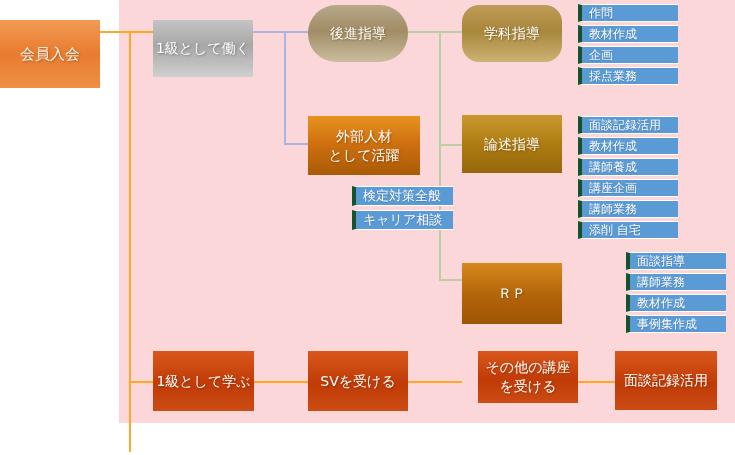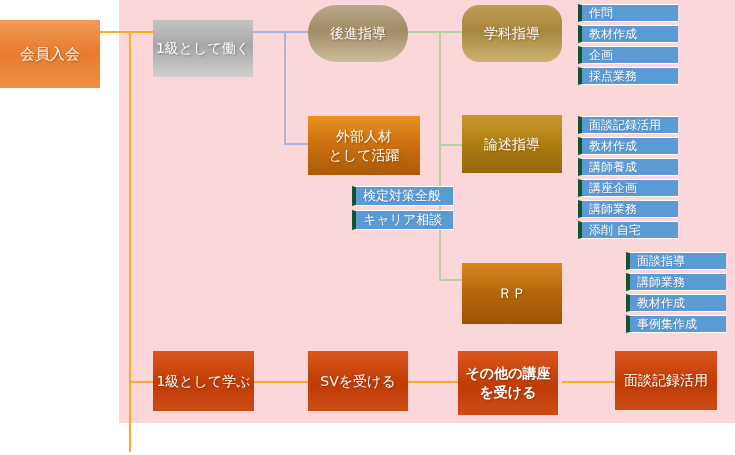--- a/index.html
+++ b/index.html
@@ -121,21 +121,21 @@
   </div>
 
   <div class="node node-bottom" style="left:153px; top:351px; width:101px; height:60px;">
     <span>1級として学ぶ</span>
   </div>
 
   <div class="node node-bottom" style="left:308px; top:351px; width:100px; height:60px;">
     <span>SVを受ける</span>
   </div>
 
-  <div class="node node-bottom" style="left:458px; top:351px; width:100px; height:64px;font-weight:bold;">
+  <div class="node node-bottom" style="left:478px; top:351px; width:100px; height:52px;">
     <span>その他の講座</span>
     <span>を受ける</span>
   </div>
 
   <div class="node node-bottom" style="left:615px; top:351px; width:102px; height:59px;">
     <span>面談記録活用</span>
   </div>
 
   <div class="task-group" style="left:578px; top:4px;">
     <div class="task-item">

